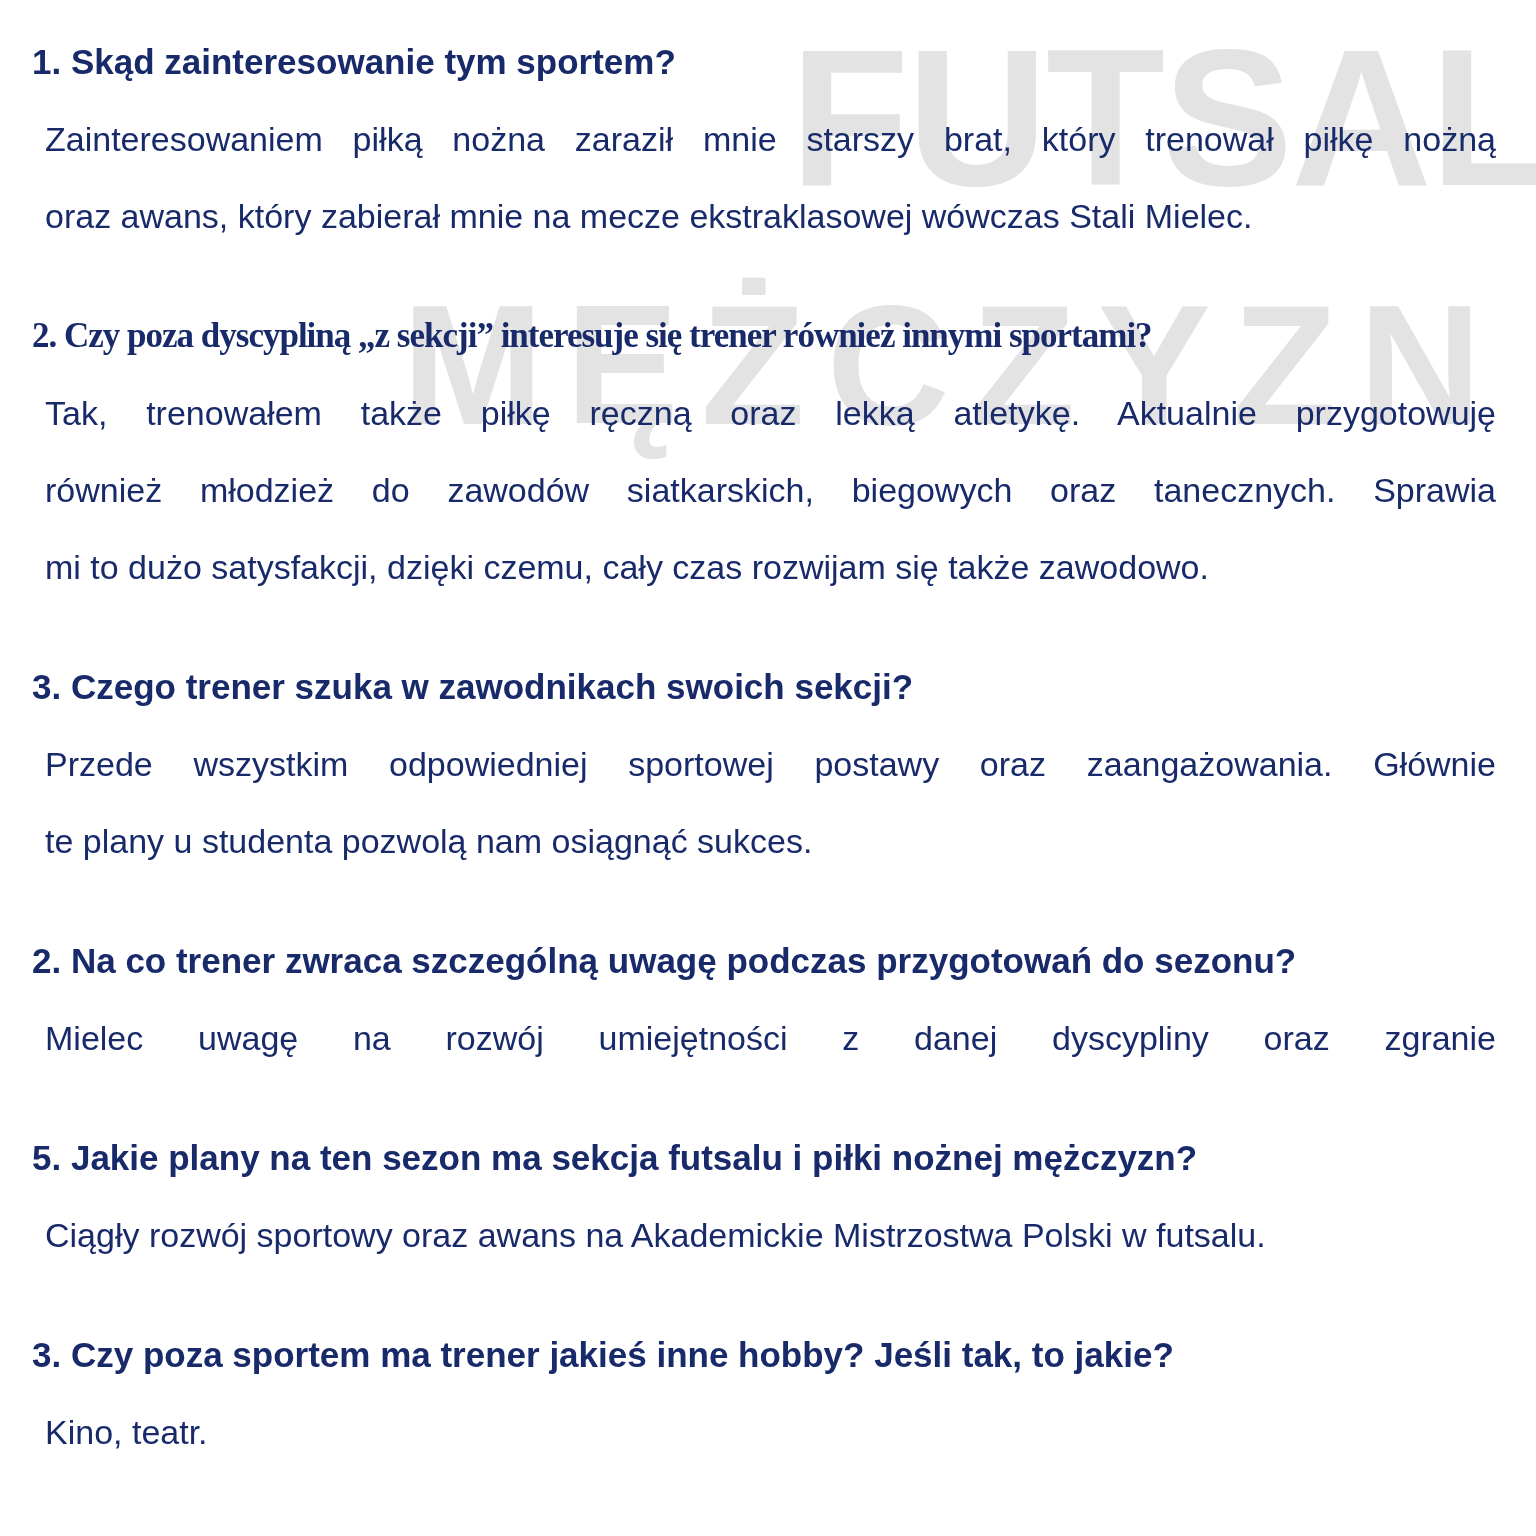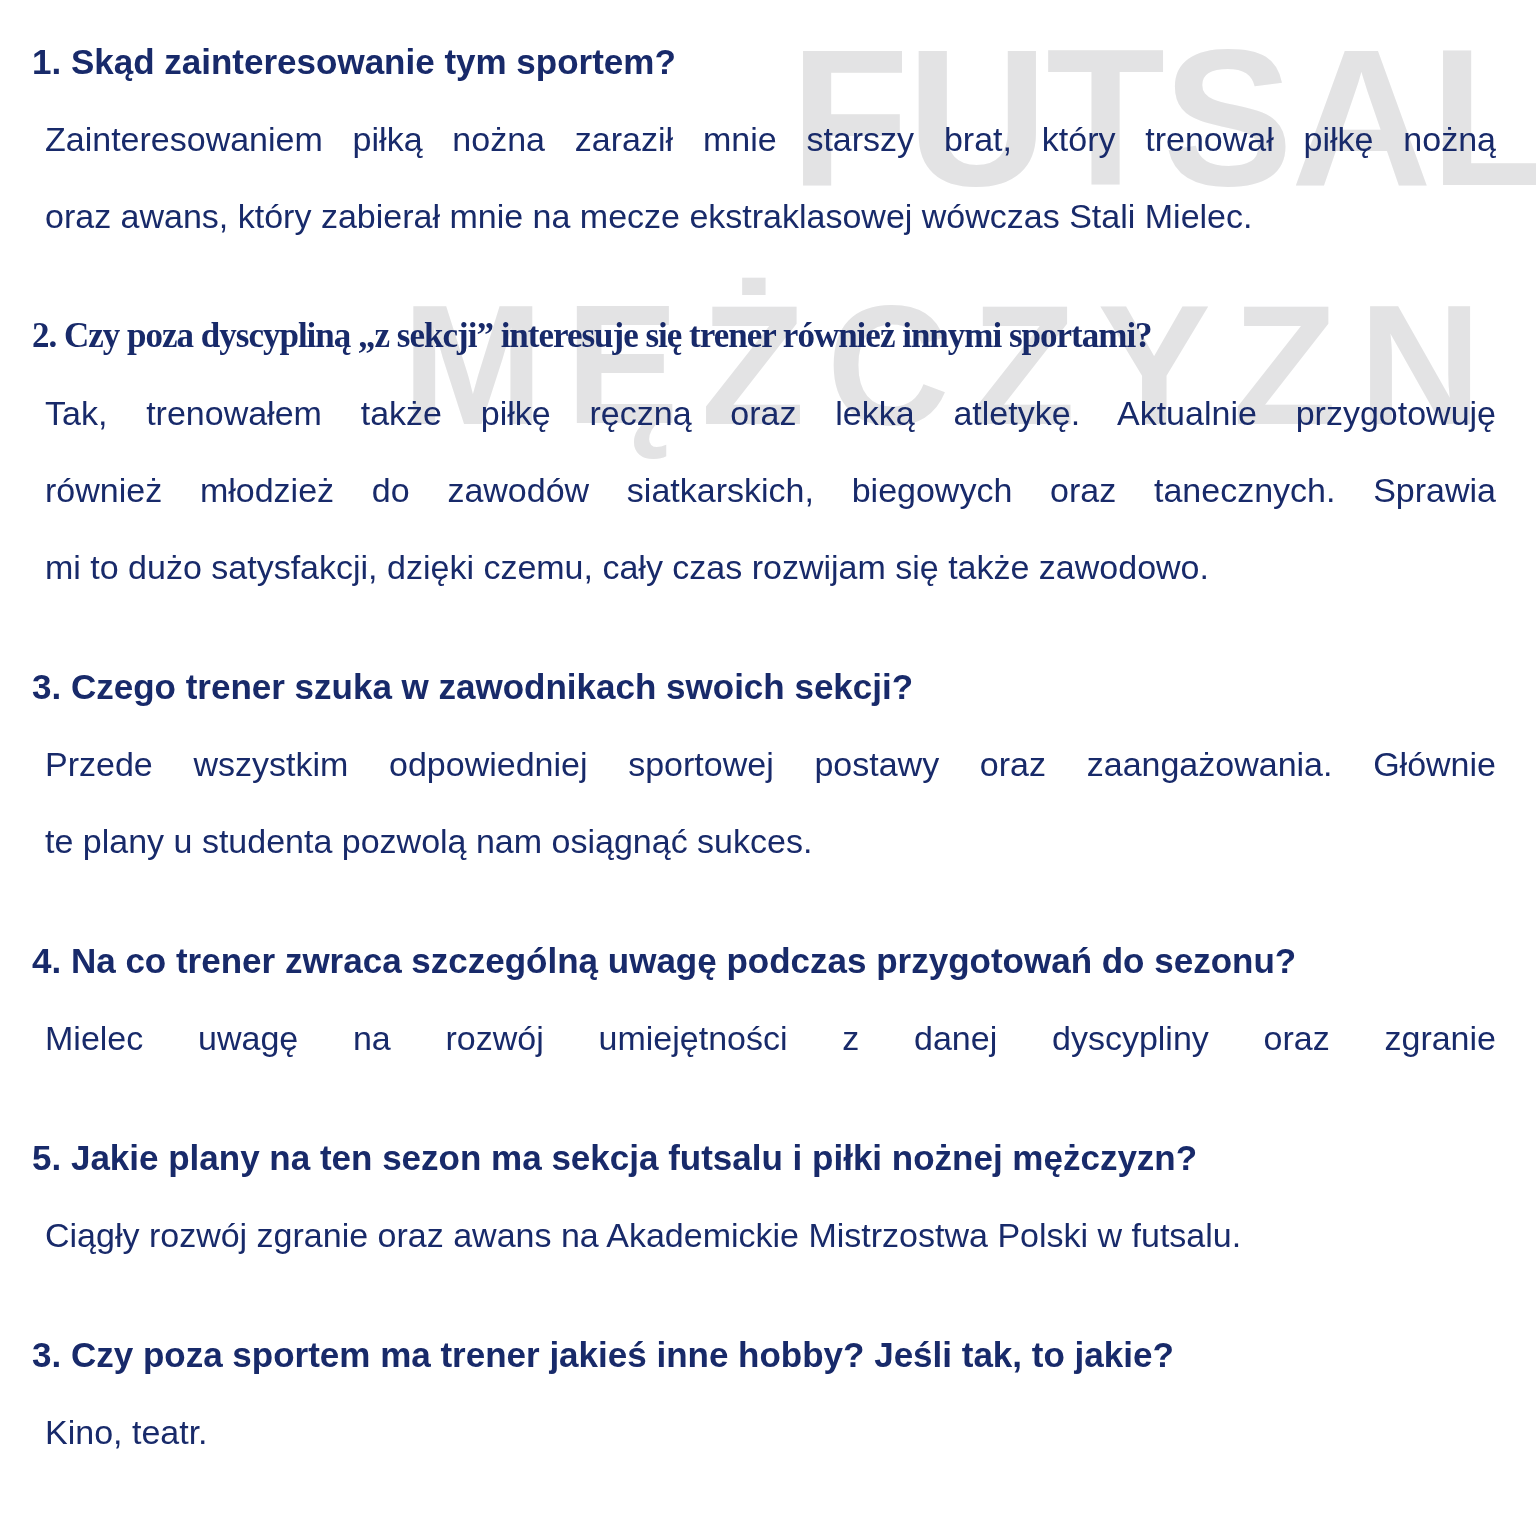--- a/index.html
+++ b/index.html
@@ -91,27 +91,27 @@
       <p class="line">mi to dużo satysfakcji, dzięki czemu, cały czas rozwijam się także zawodowo.</p>
     </section>
 
     <section class="qa">
       <h2 class="question">3. Czego trener szuka w zawodnikach swoich sekcji?</h2>
       <p class="line just">Przede wszystkim odpowiedniej sportowej postawy oraz zaangażowania. Głównie</p>
       <p class="line">te plany u studenta pozwolą nam osiągnąć sukces.</p>
     </section>
 
     <section class="qa">
-      <h2 class="question">4. Na co trener zwraca szczególną uwagę podczas przygotowań do sezonu?</h2>
+      <h2 class="question">2. Na co trener zwraca szczególną uwagę podczas przygotowań do sezonu?</h2>
       <p class="line just">Mielec uwagę na rozwój umiejętności z danej dyscypliny oraz zgranie</p>
     </section>
 
     <section class="qa">
       <h2 class="question">5. Jakie plany na ten sezon ma sekcja futsalu i piłki nożnej mężczyzn?</h2>
-      <p class="line">Ciągły rozwój zgranie oraz awans na Akademickie Mistrzostwa Polski w futsalu.</p>
+      <p class="line">Ciągły rozwój sportowy oraz awans na Akademickie Mistrzostwa Polski w futsalu.</p>
     </section>
 
     <section class="qa">
       <h2 class="question">3. Czy poza sportem ma trener jakieś inne hobby? Jeśli tak, to jakie?</h2>
       <p class="line">Kino, teatr.</p>
     </section>
 
   </div>
 </div>
 

